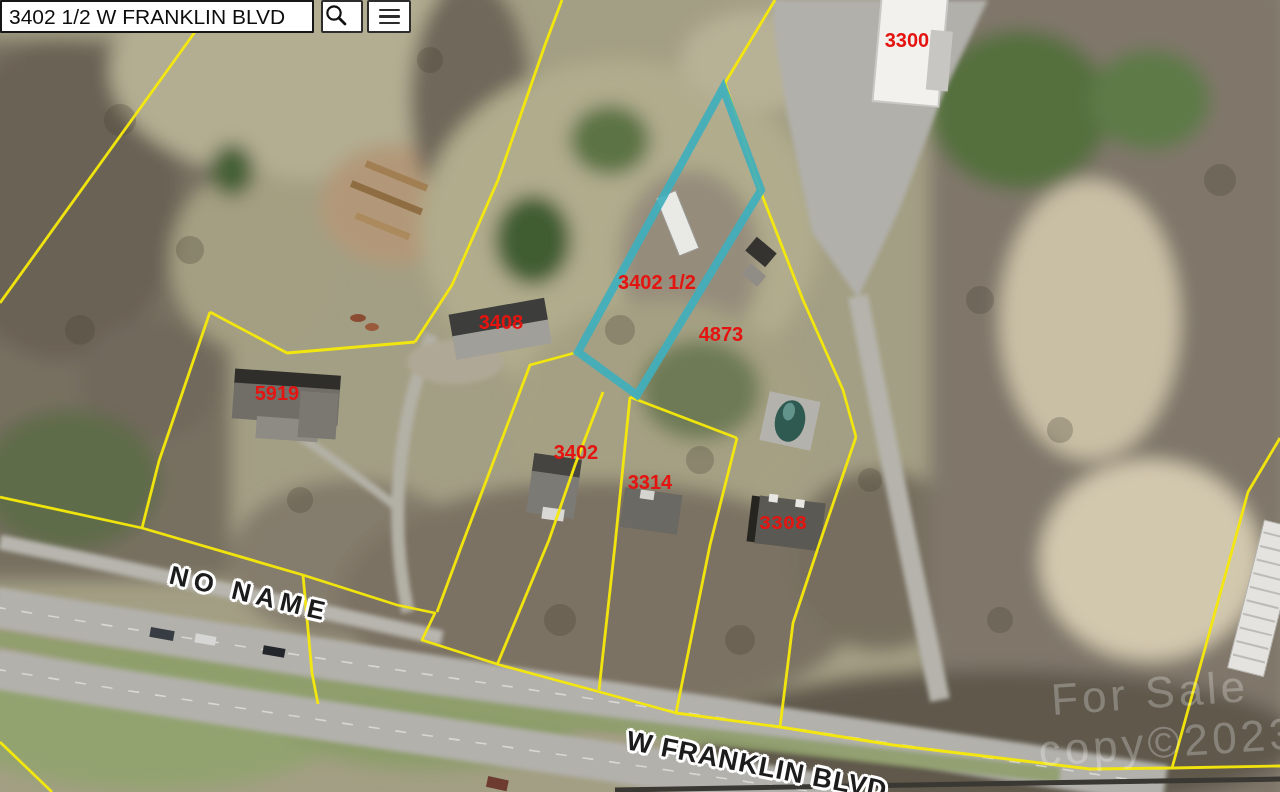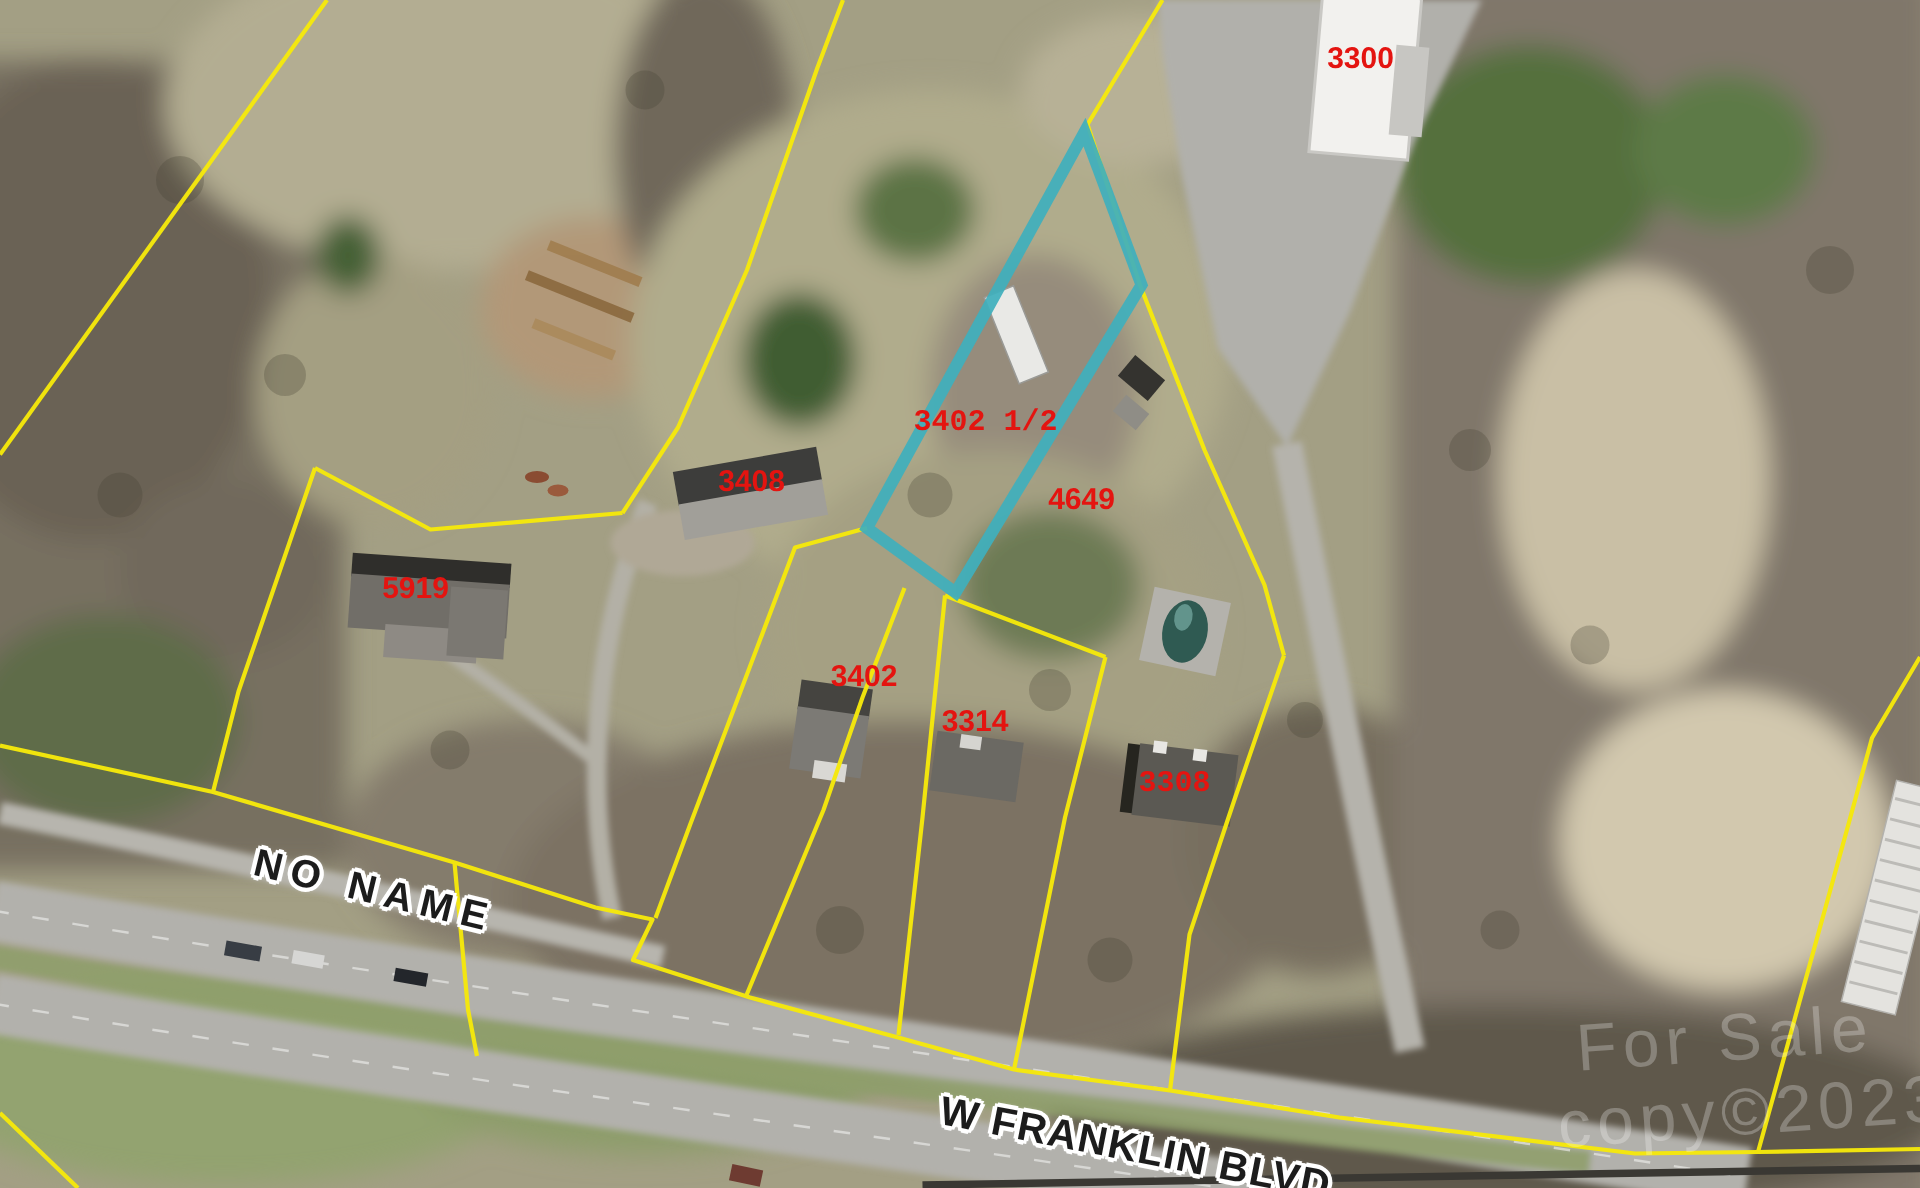--- a/index.html
+++ b/index.html
@@ -188,31 +188,47 @@
       <polyline points="1280,438 1248,492 1233,547 1172,768"></polyline>
       <polyline points="0,742 52,792"></polyline>
       <polyline points="437,612 460,550 530,365 578,352"></polyline>
     </g>
 
     <polygon points="723,88 761,190 637,395 578,352" fill="none" style="stroke:var(--c-highlight)" stroke-width="8" stroke-linejoin="miter" opacity="0.93"></polygon>
   </svg>
 
   <div class="layer">
       <span class="parcel-label" style="left: 907px; top: 40px;">3300</span>
-      <span class="parcel-label" style="left: 657px; top: 282px; font-family: Liberation Mono, monospace;">3402 1/2</span>
+      <span class="parcel-label" style="left: 657px; top: 282px;">3402 1/2</span>
       <span class="parcel-label" style="left: 501px; top: 322px;">3408</span>
-      <span class="parcel-label" style="left: 721px; top: 334px;">4649</span>
+      <span class="parcel-label" style="left: 721px; top: 334px;">4873</span>
       <span class="parcel-label" style="left: 277px; top: 393px;">5919</span>
       <span class="parcel-label" style="left: 576px; top: 452px;">3402</span>
       <span class="parcel-label" style="left: 650px; top: 482px;">3314</span>
       <span class="parcel-label" style="left: 783px; top: 523px; font-family: Liberation Mono, monospace;">3308</span>
     </div>
   <div class="layer">
       <span class="road-label" style="left: 250px; top: 594px; font-size: 26px; letter-spacing: 6px; transform: translate(-50%, -50%) rotate(13.5deg);">NO NAME</span>
       <span class="road-label" style="left: 757px; top: 766px; font-size: 27px; letter-spacing: 1px; transform: translate(-50%, -50%) rotate(11deg);">W FRANKLIN BLVD</span>
     </div>
   <div class="layer">
       <span class="wm" style="left: 1150px; top: 693px; transform: translate(-50%, -50%) rotate(-4deg);">For Sale</span>
       <span class="wm" style="left: 1168px; top: 742px; transform: translate(-50%, -50%) rotate(-4deg);">copy©2023</span>
     </div>
 
+  <div class="searchbar">
+    <input type="text" spellcheck="false" value="3402 1/2 W FRANKLIN BLVD" style="">
+    <button class="sq-btn btn-search" title="">
+      <svg width="26" height="26" viewBox="0 0 26 26">
+        <circle cx="11" cy="11" r="6.7" fill="none" stroke="#101010" stroke-width="2.2"></circle>
+        <line x1="16" y1="16" x2="22" y2="22" stroke="#101010" stroke-width="2.8" stroke-linecap="round"></line>
+      </svg>
+    </button>
+    <button class="sq-btn btn-menu" title="">
+      <span class="bars">
+        <span></span>
+          <span></span>
+          <span></span>
+      </span>
+    </button>
+  </div>
 
 </div>
 
 </body></html>

